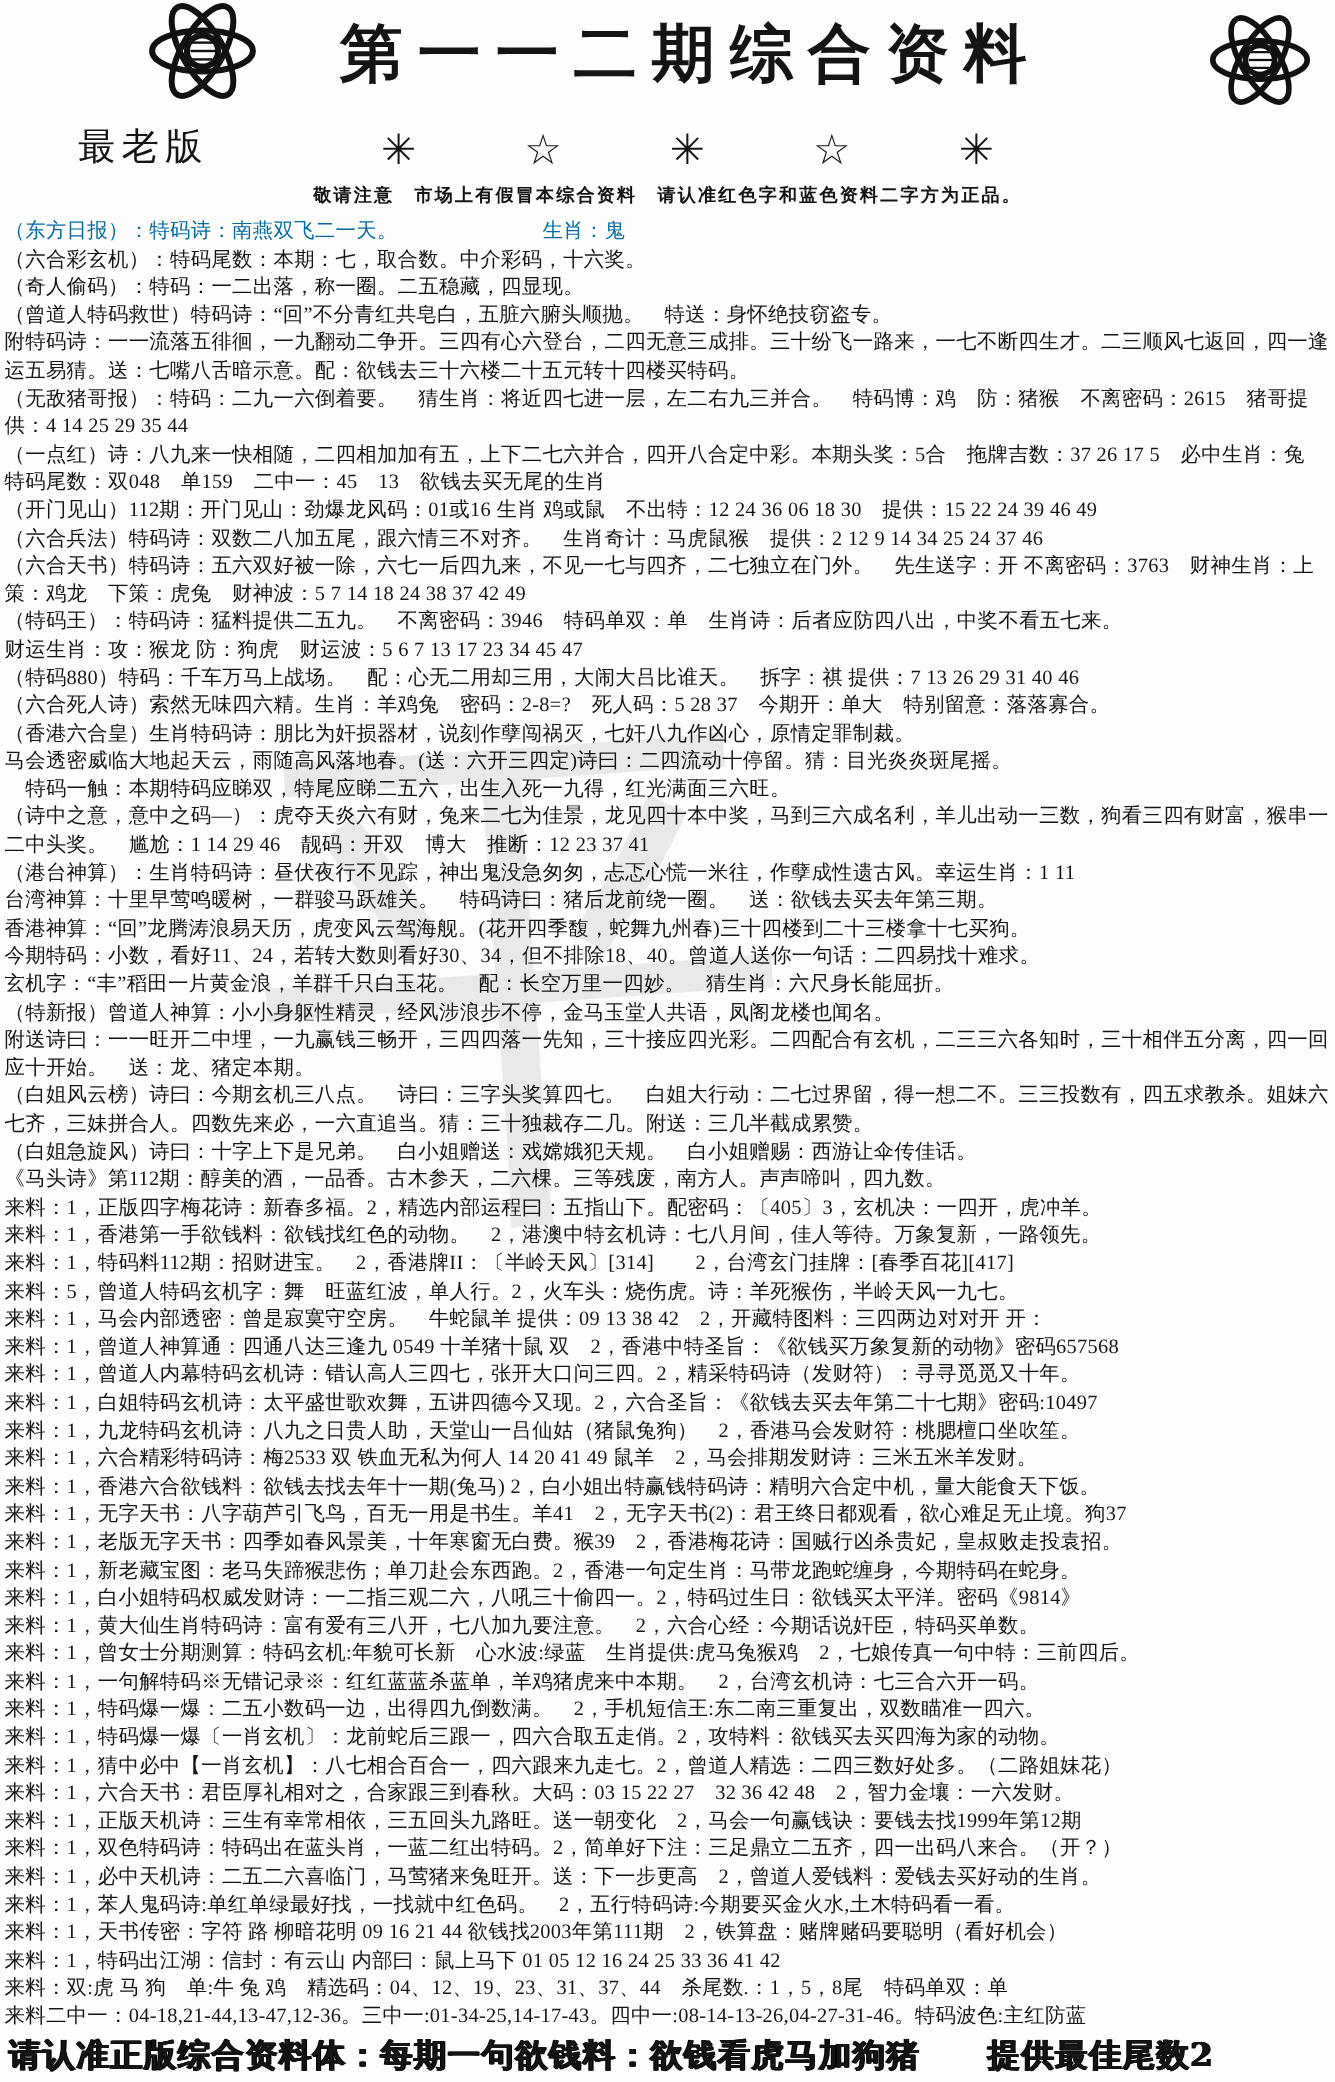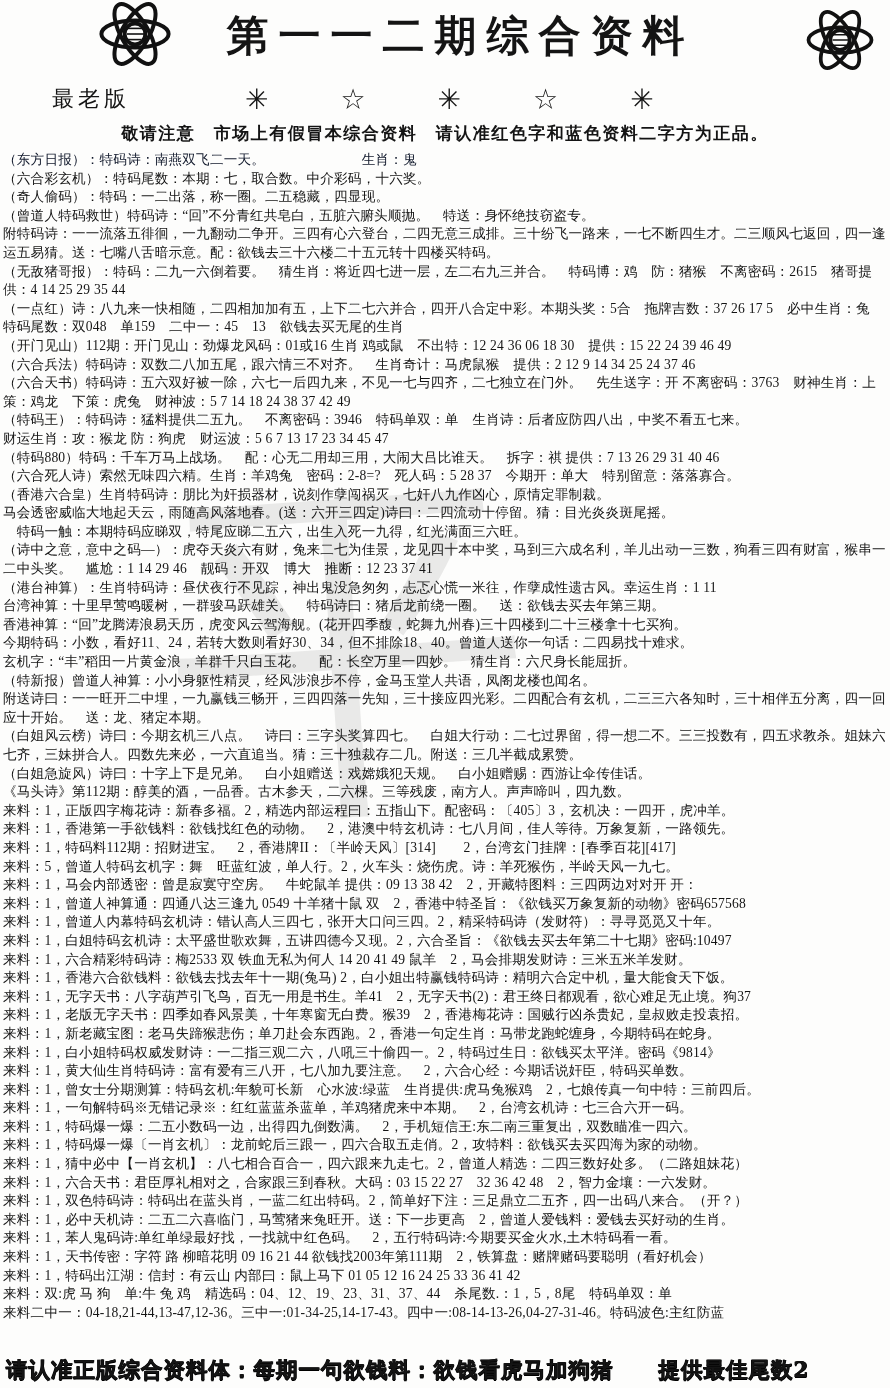--- a/index.html
+++ b/index.html
@@ -6,30 +6,30 @@
   .page{position:relative;width:890px;height:1388px;background:#fdfdfc;overflow:hidden;
         font-family:"Liberation Serif","DejaVu Serif",serif;color:#141414;margin:0 auto;}
   
   .header{position:relative;height:66px;}
   .atom{position:absolute;top:2px;}
   .atom.left{left:92px;}
   .atom.right{left:800px;top:10px;}
   .title{text-align:center;font-size:42px;font-weight:bold;letter-spacing:10px;
          padding-top:8px;font-family:"DejaVu Serif","Liberation Serif",serif;margin-left:31px;}
   .edition-row{display:flex;align-items:flex-end;height:48px;}
-  .edition{font-size:22px;letter-spacing:4px;margin-left:52px;font-weight:500;text-align:right;}
+  .edition{font-size:25px;letter-spacing:4px;margin-left:52px;font-weight:500;text-align:right;}
   .symbols{display:flex;gap:72px;margin-left:115px;font-size:28px;
            font-family:"DejaVu Sans",sans-serif;align-items:center;line-height:1;}
-  .notice{text-align:center;font-size:17px;font-weight:bold;letter-spacing:1.5px;
+  .notice{text-align:center;font-size:12px;font-weight:bold;letter-spacing:1.5px;
           margin-top:8px;font-family:"DejaVu Serif",serif;}
   
   .content{padding:6px 3px 0 3px;font-size:13.6px;line-height:18.6px;
            letter-spacing:0.2px;position:relative;z-index:2;}
   .content .ln{white-space:normal;word-break:break-all;}
-  .content .ln:first-child{color:#0f172a;}
+  .content .ln:first-child{color:#0369a1;}
   .watermark{position:absolute;top:470px;left:170px;font-size:360px;line-height:1;
              color:rgba(60,60,60,0.10);z-index:1;transform:rotate(-4deg);
              font-family:"DejaVu Serif",serif;pointer-events:none;}
   .footer{position:absolute;left:6px;bottom:4px;font-size:21.5px;font-weight:bold;
           letter-spacing:1px;white-space:nowrap;z-index:2;
           font-family:"DejaVu Serif",serif;
           text-shadow:0.6px 0 0 #000,-0.6px 0 0 #000,0 0.5px 0 #000;margin-top:12px;}
 </style>
 </head>
 <body>
@@ -115,33 +115,35 @@
     <div class="ln">（白姐急旋风）诗曰：十字上下是兄弟。　白小姐赠送：戏嫦娥犯天规。　白小姐赠赐：西游让伞传佳话。</div>
     <div class="ln">《马头诗》第112期：醇美的酒，一品香。古木参天，二六棵。三等残废，南方人。声声啼叫，四九数。</div>
     <div class="ln">来料：1，正版四字梅花诗：新春多福。2，精选内部运程曰：五指山下。配密码：〔405〕3，玄机决：一四开，虎冲羊。</div>
     <div class="ln">来料：1，香港第一手欲钱料：欲钱找红色的动物。　2，港澳中特玄机诗：七八月间，佳人等待。万象复新，一路领先。</div>
     <div class="ln">来料：1，特码料112期：招财进宝。　2，香港牌II：〔半岭天风〕[314]　　2，台湾玄门挂牌：[春季百花][417]</div>
     <div class="ln">来料：5，曾道人特码玄机字：舞　旺蓝红波，单人行。2，火车头：烧伤虎。诗：羊死猴伤，半岭天风一九七。</div>
     <div class="ln">来料：1，马会内部透密：曾是寂寞守空房。　牛蛇鼠羊 提供：09 13 38 42　2，开藏特图料：三四两边对对开 开：</div>
     <div class="ln">来料：1，曾道人神算通：四通八达三逢九 0549 十羊猪十鼠 双　2，香港中特圣旨：《欲钱买万象复新的动物》密码657568</div>
     <div class="ln">来料：1，曾道人内幕特码玄机诗：错认高人三四七，张开大口问三四。2，精采特码诗（发财符）：寻寻觅觅又十年。</div>
     <div class="ln">来料：1，白姐特码玄机诗：太平盛世歌欢舞，五讲四德今又现。2，六合圣旨：《欲钱去买去年第二十七期》密码:10497</div>
+    <div class="ln">来料：1，九龙特码玄机诗：八九之日贵人助，天堂山一吕仙姑（猪鼠兔狗）　2，香港马会发财符：桃腮檀口坐吹笙。</div>
     <div class="ln">来料：1，六合精彩特码诗：梅2533 双 铁血无私为何人 14 20 41 49 鼠羊　2，马会排期发财诗：三米五米羊发财。</div>
     <div class="ln">来料：1，香港六合欲钱料：欲钱去找去年十一期(兔马) 2，白小姐出特赢钱特码诗：精明六合定中机，量大能食天下饭。</div>
     <div class="ln">来料：1，无字天书：八字葫芦引飞鸟，百无一用是书生。羊41　2，无字天书(2)：君王终日都观看，欲心难足无止境。狗37</div>
     <div class="ln">来料：1，老版无字天书：四季如春风景美，十年寒窗无白费。猴39　2，香港梅花诗：国贼行凶杀贵妃，皇叔败走投袁招。</div>
     <div class="ln">来料：1，新老藏宝图：老马失蹄猴悲伤；单刀赴会东西跑。2，香港一句定生肖：马带龙跑蛇缠身，今期特码在蛇身。</div>
     <div class="ln">来料：1，白小姐特码权威发财诗：一二指三观二六，八吼三十偷四一。2，特码过生日：欲钱买太平洋。密码《9814》</div>
     <div class="ln">来料：1，黄大仙生肖特码诗：富有爱有三八开，七八加九要注意。　2，六合心经：今期话说奸臣，特码买单数。</div>
     <div class="ln">来料：1，曾女士分期测算：特码玄机:年貌可长新　心水波:绿蓝　生肖提供:虎马兔猴鸡　2，七娘传真一句中特：三前四后。</div>
     <div class="ln">来料：1，一句解特码※无错记录※：红红蓝蓝杀蓝单，羊鸡猪虎来中本期。　2，台湾玄机诗：七三合六开一码。</div>
     <div class="ln">来料：1，特码爆一爆：二五小数码一边，出得四九倒数满。　2，手机短信王:东二南三重复出，双数瞄准一四六。</div>
     <div class="ln">来料：1，特码爆一爆〔一肖玄机〕：龙前蛇后三跟一，四六合取五走俏。2，攻特料：欲钱买去买四海为家的动物。</div>
     <div class="ln">来料：1，猜中必中【一肖玄机】：八七相合百合一，四六跟来九走七。2，曾道人精选：二四三数好处多。（二路姐妹花）</div>
     <div class="ln">来料：1，六合天书：君臣厚礼相对之，合家跟三到春秋。大码：03 15 22 27　32 36 42 48　2，智力金壤：一六发财。</div>
+    <div class="ln">来料：1，正版天机诗：三生有幸常相依，三五回头九路旺。送一朝变化　2，马会一句赢钱诀：要钱去找1999年第12期</div>
     <div class="ln">来料：1，双色特码诗：特码出在蓝头肖，一蓝二红出特码。2，简单好下注：三足鼎立二五齐，四一出码八来合。（开？）</div>
     <div class="ln">来料：1，必中天机诗：二五二六喜临门，马莺猪来兔旺开。送：下一步更高　2，曾道人爱钱料：爱钱去买好动的生肖。</div>
     <div class="ln">来料：1，苯人鬼码诗:单红单绿最好找，一找就中红色码。　2，五行特码诗:今期要买金火水,土木特码看一看。</div>
     <div class="ln">来料：1，天书传密：字符 路 柳暗花明 09 16 21 44 欲钱找2003年第111期　2，铁算盘：赌牌赌码要聪明（看好机会）</div>
     <div class="ln">来料：1，特码出江湖：信封：有云山 内部曰：鼠上马下 01 05 12 16 24 25 33 36 41 42</div>
     <div class="ln">来料：双:虎 马 狗　单:牛 兔 鸡　精选码：04、12、19、23、31、37、44　杀尾数.：1，5，8尾　特码单双：单</div>
     <div class="ln">来料二中一：04-18,21-44,13-47,12-36。三中一:01-34-25,14-17-43。四中一:08-14-13-26,04-27-31-46。特码波色:主红防蓝</div>
   </div>
 
   <div class="footer">请认准正版综合资料体：每期一句欲钱料：欲钱看虎马加狗猪　　提供最佳尾数2</div>

